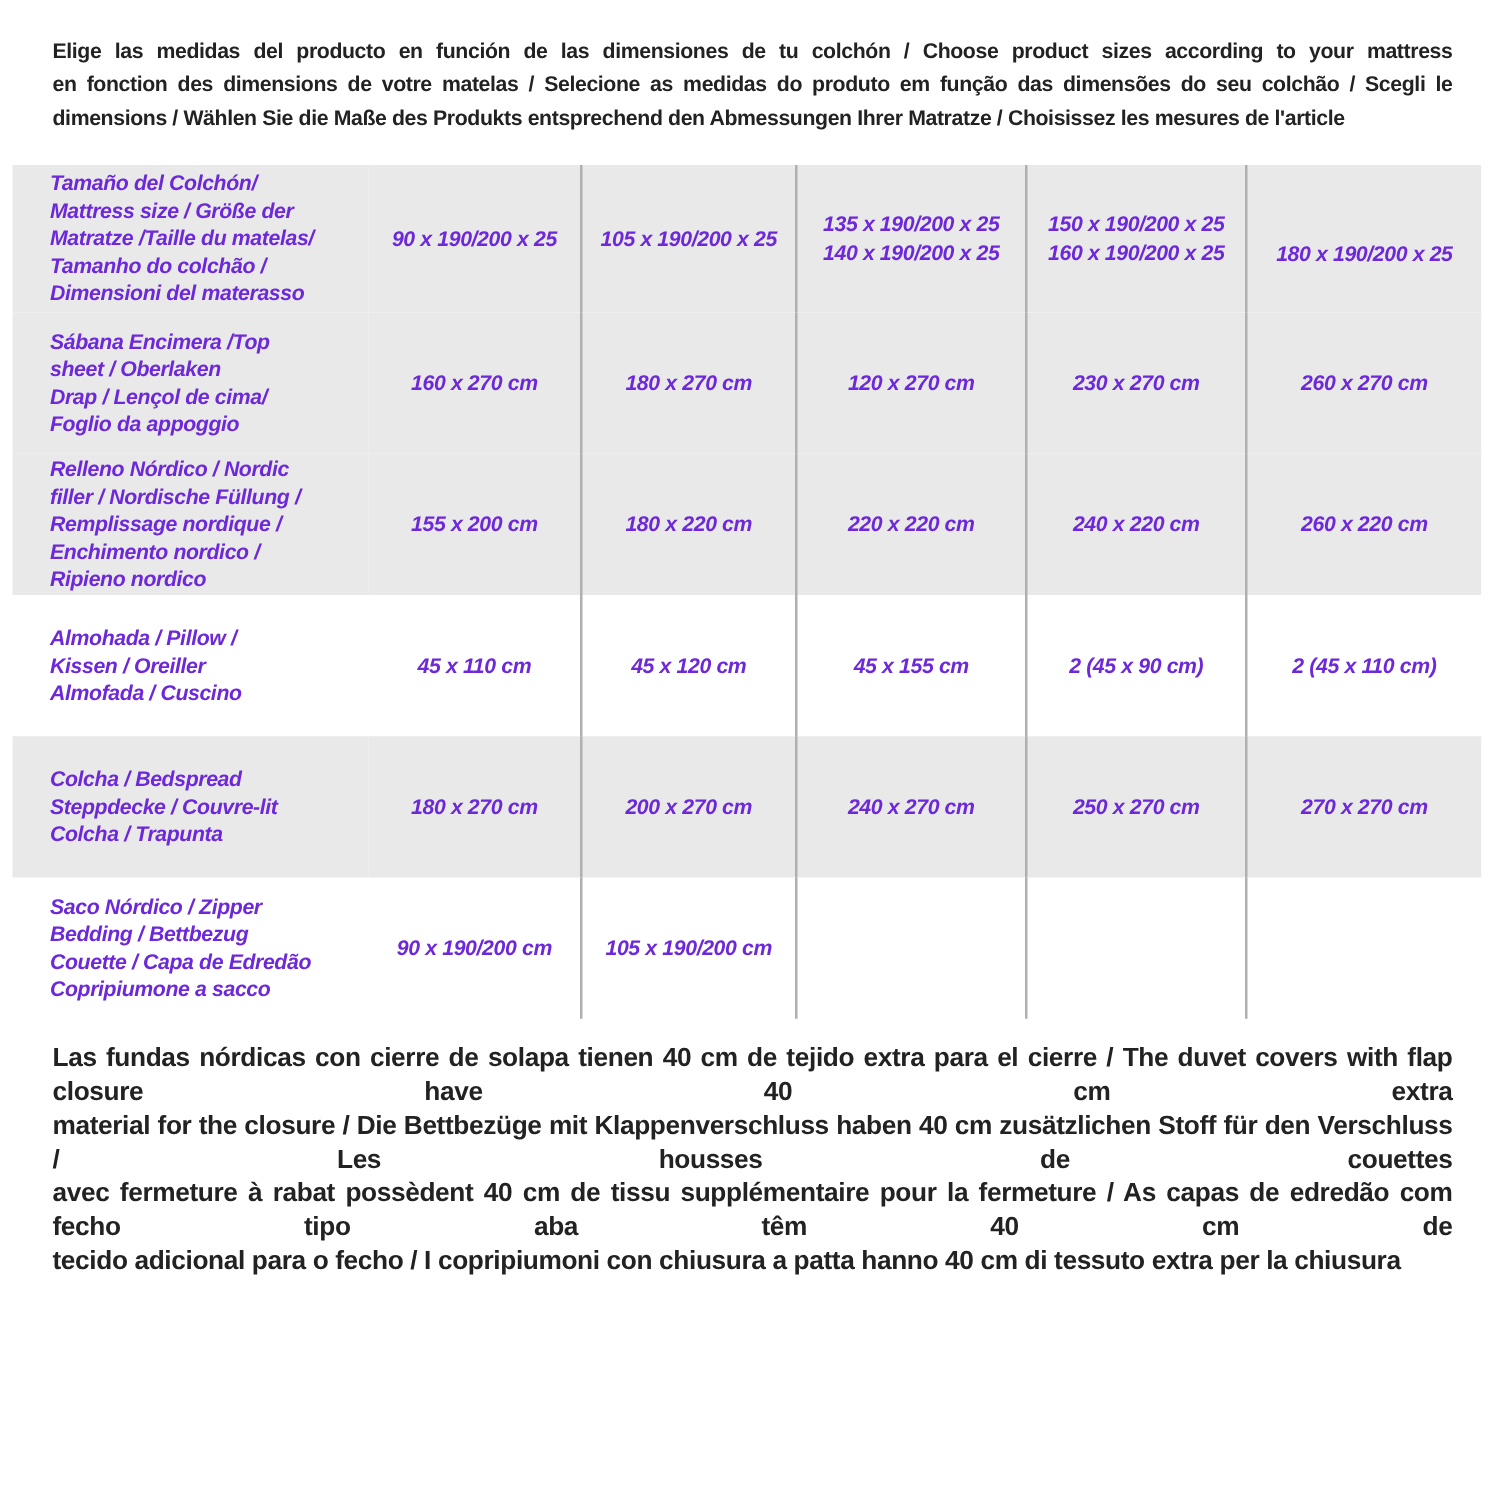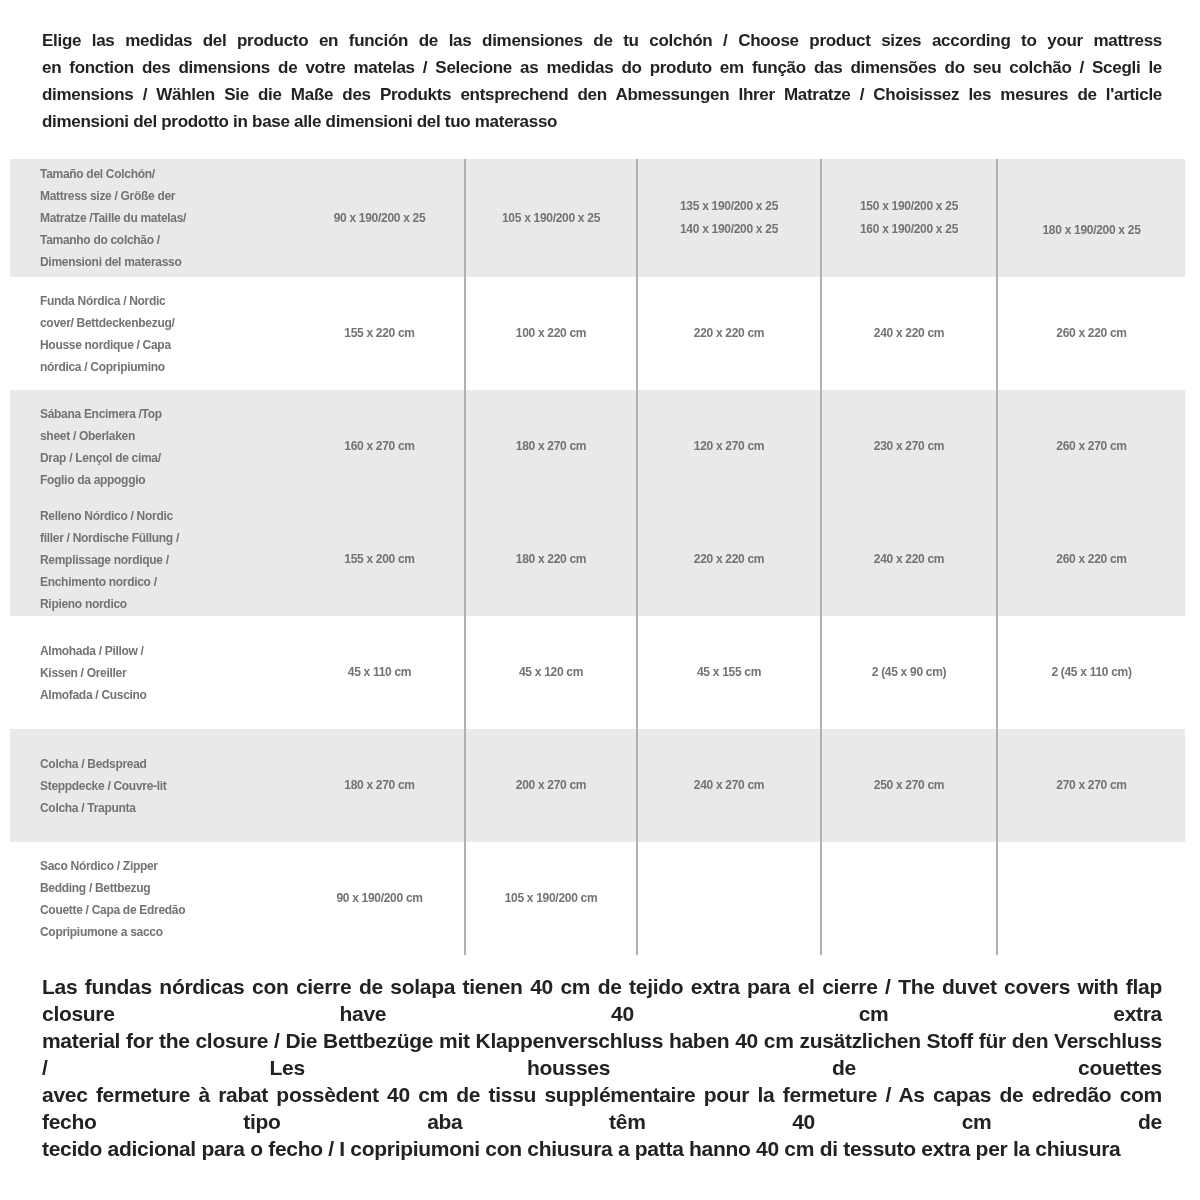--- a/index.html
+++ b/index.html
@@ -51,23 +51,24 @@
     height: 113px;
   }
   table.size-table tr.hdr {
     height: 118px;
   }
   table.size-table tr.gray td {
     background: #e9e9e9;
   }
   table.size-table td {
     vertical-align: middle;
-    font-size: 12px;
+    font-size: 17px;
     letter-spacing: -0.3px;
-    color: #737373;
+    color: #6d28d9;
+    font-style: italic;
   }
   td.lbl {
     padding-left: 30px;
     white-space: pre-line;
     line-height: 22px;
     text-align: left;
   }
   td.val {
     text-align: center;
     white-space: pre-line;
@@ -82,21 +83,20 @@
 </style>
 </head>
 <body>
 
 <div class="page">
 
   <div class="para intro">
     <div class="jline">Elige las medidas del producto en función de las dimensiones de tu colchón / Choose product sizes according to your mattress</div>
     <div class="jline">en fonction des dimensions de votre matelas / Selecione as medidas do produto em função das dimensões do seu colchão / Scegli le</div>
     <div class="jline">dimensions / Wählen Sie die Maße des Produkts entsprechend den Abmessungen Ihrer Matratze / Choisissez les mesures de l'article</div>
-    <div class="jline">dimensioni del prodotto in base alle dimensioni del tuo materasso</div>
   </div>
 
   <table class="size-table">
     <colgroup>
       <col style="width:285px">
       <col style="width:170px">
       <col style="width:172px">
       <col style="width:184px">
       <col style="width:176px">
       <col style="width:188px">
@@ -110,31 +110,20 @@
 Dimensioni del materasso</td>
         <td class="val">90 x 190/200 x 25</td>
         <td class="val sep">105 x 190/200 x 25</td>
         <td class="val sep">135 x 190/200 x 25
 140 x 190/200 x 25</td>
         <td class="val sep">150 x 190/200 x 25
 160 x 190/200 x 25</td>
         <td class="val sep low">180 x 190/200 x 25</td>
       </tr>
 
-      <tr>
-        <td class="lbl">Funda Nórdica /  Nordic
-cover/ Bettdeckenbezug/
-Housse nordique  / Capa
-nórdica / Copripiumino</td>
-        <td class="val">155 x 220 cm</td>
-        <td class="val sep">100 x 220 cm</td>
-        <td class="val sep">220 x 220 cm</td>
-        <td class="val sep">240 x 220 cm</td>
-        <td class="val sep">260 x 220 cm</td>
-      </tr>
 
       <tr class="gray">
         <td class="lbl">Sábana Encimera /Top
 sheet / Oberlaken
 Drap / Lençol de cima/
 Foglio da appoggio</td>
         <td class="val">160 x 270 cm</td>
         <td class="val sep">180 x 270 cm</td>
         <td class="val sep">120 x 270 cm</td>
         <td class="val sep">230 x 270 cm</td>

